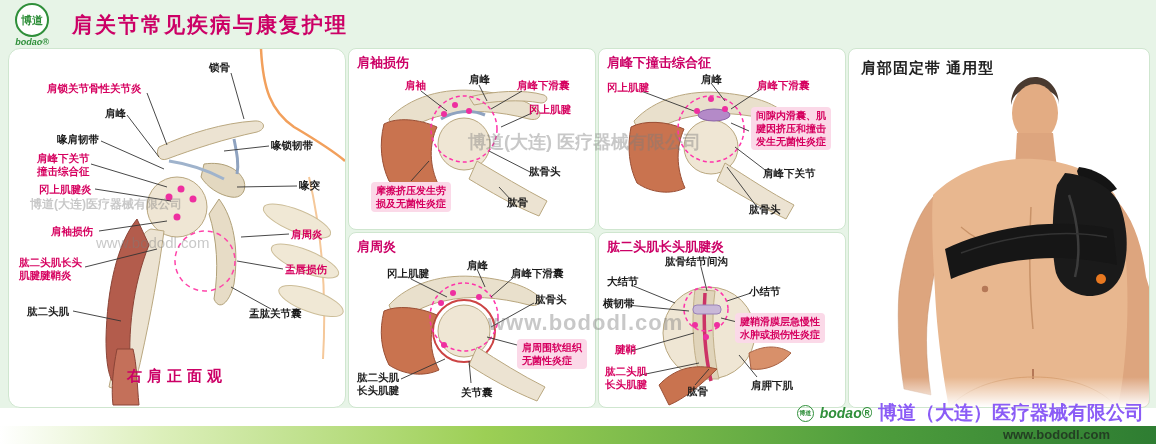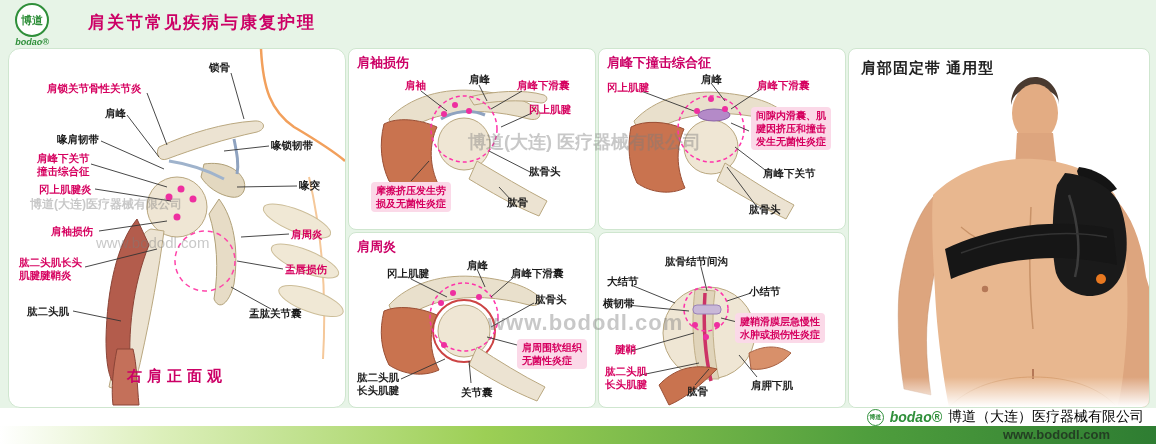--- a/index.html
+++ b/index.html
@@ -3,21 +3,21 @@
 <meta charset="utf-8">
 <style>
   html,body{margin:0;padding:0;background:#fff;}
   .stage{position:relative;width:1156px;height:444px;background:#e7f4e7;overflow:hidden;
          font-family:"Liberation Sans","DejaVu Sans",sans-serif;}
   
   .hdr-logo{position:absolute;left:10px;top:3px;width:44px;text-align:center;}
   .hdr-logo .seal{width:30px;height:30px;margin:0 auto;border:2px solid #2f8f3a;border-radius:50%;
       color:#2f8f3a;font-weight:bold;font-size:11px;line-height:30px;background:#fff;}
   .hdr-logo .btxt{color:#2f8f3a;font-size:9px;font-weight:bold;font-style:italic;}
-  .page-title{position:absolute;left:88px;top:11px;font-size:17px;font-weight:bold;color:#cc0066;letter-spacing:2px;}
+  .page-title{position:absolute;left:72px;top:11px;font-size:21px;font-weight:bold;color:#cc0066;letter-spacing:2px;}
   
   .panel{position:absolute;background:#fff;border:1px solid #cfe6cf;border-radius:8px;overflow:hidden;}
   .panel-main{left:8px;top:48px;width:336px;height:358px;border-radius:12px;}
   .panel-a{left:348px;top:48px;width:246px;height:180px;}
   .panel-b{left:598px;top:48px;width:246px;height:180px;}
   .panel-c{left:348px;top:232px;width:246px;height:174px;}
   .panel-d{left:598px;top:232px;width:246px;height:174px;}
   .panel-prod{left:848px;top:48px;width:300px;height:358px;}
   .ptitle{position:absolute;left:8px;top:5px;font-size:13px;font-weight:bold;color:#cc0066;z-index:5;}
   .prod-title{position:absolute;left:12px;top:10px;font-size:15px;font-weight:bold;color:#222;z-index:5;letter-spacing:1px;}
@@ -34,21 +34,21 @@
   .wm{position:absolute;color:rgba(125,125,125,.42);z-index:6;pointer-events:none;}
   
   .bottom-strip{position:absolute;left:0;right:0;bottom:0;height:36px;background:#fff;}
   .footer-bar{position:absolute;left:0;right:0;bottom:0;height:18px;z-index:1;
       background:linear-gradient(90deg,#ffffff 0%,#dcefba 14%,#9ccf55 42%,#4f9e3d 75%,#2e7d32 100%);}
   .footer-info{position:absolute;right:12px;bottom:2px;text-align:right;z-index:3;}
   .footer-line1{display:flex;align-items:center;justify-content:flex-end;gap:6px;}
   .footer-logo{color:#2f8f3a;font-weight:bold;font-style:italic;font-size:14px;}
   .footer-seal{display:inline-block;width:15px;height:15px;border:1.5px solid #2f8f3a;border-radius:50%;
       color:#2f8f3a;font-size:6px;line-height:15px;text-align:center;font-weight:bold;}
-  .footer-company{font-size:14px;font-weight:normal;color:#000000;}
+  .footer-company{font-size:19px;font-weight:bold;color:#8b5cf6;}
   .footer-url{font-size:13px;font-weight:bold;color:#233f23;padding-right:34px;margin-top:1px;}
 </style>
 </head>
 <body>
 
 <div class="stage">
 
   <div class="hdr-logo">
     <div class="seal">博道</div>
     <div class="btxt">bodao®</div>
@@ -223,20 +223,21 @@
     <div class="lbl" style="left:162px;top:34px">肩峰下滑囊</div>
     <div class="lbl" style="left:186px;top:60px">肱骨头</div>
     <div class="note" style="left:168px;top:106px">肩周围软组织
 无菌性炎症</div>
     <div class="lbl" style="left:8px;top:138px">肱二头肌
 长头肌腱</div>
     <div class="lbl" style="left:112px;top:153px">关节囊</div>
   </section>
 
   <section class="panel panel-d">
+    <div class="ptitle">肱二头肌长头肌腱炎</div>
     <svg class="illus" width="246" height="174" viewBox="0 0 246 174">
       <circle cx="110" cy="100" r="46" fill="#efe6d4" stroke="#b9a77f"></circle>
       <path d="M96 56 C92 90 94 125 102 146 L120 146 C114 120 112 88 116 58 Z" fill="#e0d4ba" stroke="#c2b08a"></path>
       <path d="M106 60 C104 92 106 122 112 148" fill="none" stroke="#cc3366" stroke-width="3.5"></path>
       <rect x="94" y="72" width="28" height="9" rx="4" fill="#c9b8d8" stroke="#9a82b8"></rect>
       <circle cx="107" cy="76" r="22" fill="none" stroke="#ff33aa" stroke-width="1.5" stroke-dasharray="4 3"></circle>
       <path d="M60 152 C75 136 95 130 118 136 C102 152 85 166 70 172 Z" fill="#c9734f" stroke="#9a4f35"></path>
       <path d="M150 120 C165 112 180 112 192 120 C182 132 166 138 152 136 Z" fill="#d8906a" stroke="#a86244"></path>
       <g fill="#ee2fa0">
           <circle cx="96" cy="92" r="3"></circle>

